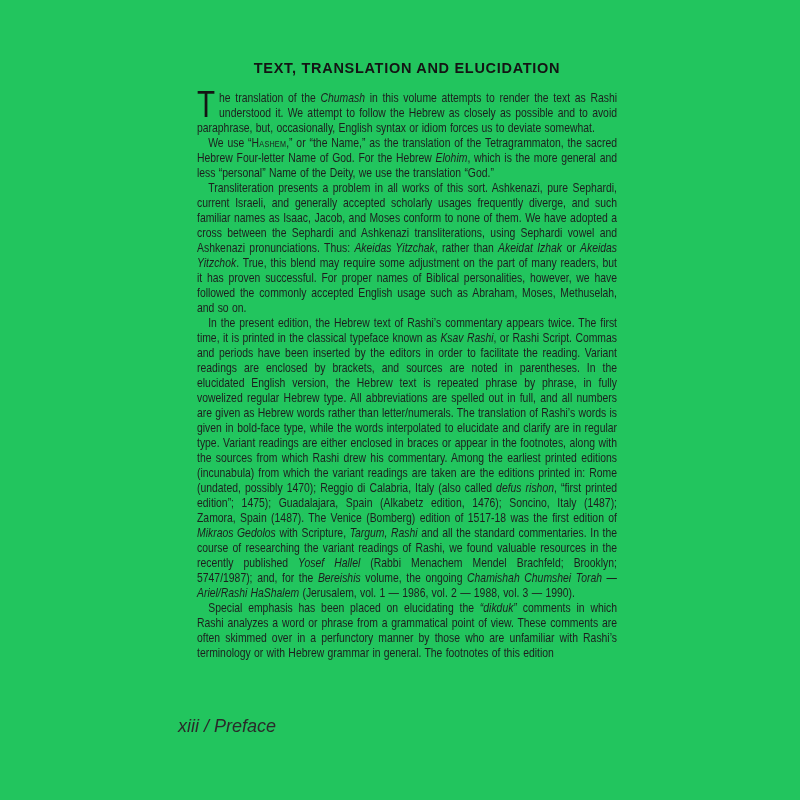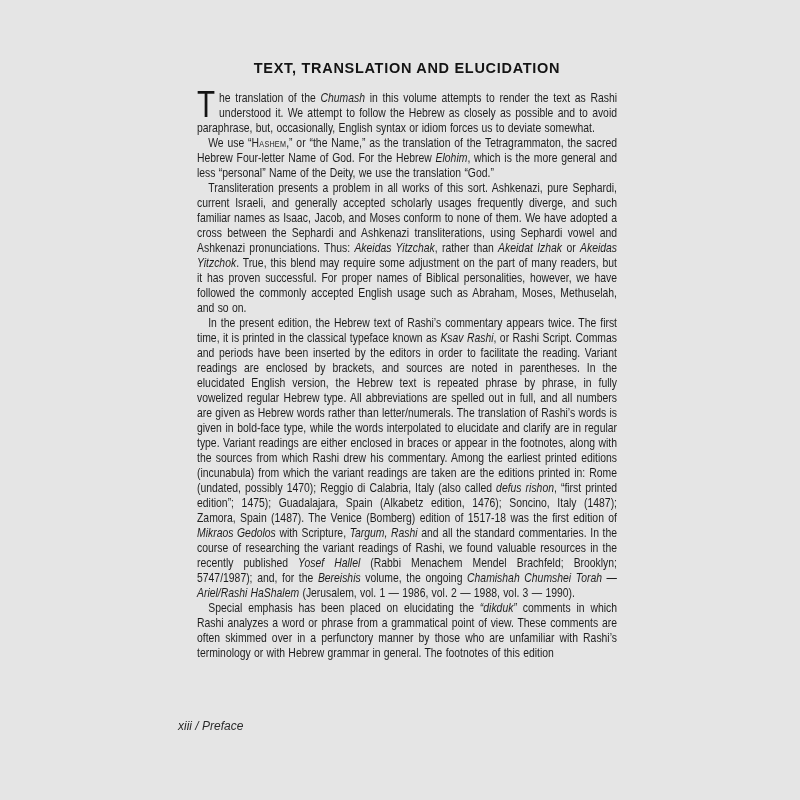--- a/index.html
+++ b/index.html
@@ -13,21 +13,21 @@
     position: relative;
     overflow: hidden;
     font-family: "Liberation Sans", sans-serif;
     color: #1e1e1e;
   }
   .book-page {
     position: absolute;
     top: 0; left: 0;
     width: 800px;
     height: 800px;
-    background: #e5e5e5;
+    background: #22c55e;
   }
   .text-block {
     position: absolute;
     left: 197px;
     top: 60px;
     width: 420px;
   }
   .section-title {
     width: 420px;
     text-align: center;
@@ -61,21 +61,21 @@
     line-height: 27px;
     padding: 1px 5px 0 0;
     color: #141414;
   }
   .it { font-style: italic; }
   .sc { font-variant: small-caps; letter-spacing: 0.3px; }
   .page-footer {
     position: absolute;
     left: 178px;
     top: 719px;
-    font-size: 12px;
+    font-size: 18px;
     line-height: 15px;
     font-style: italic;
     color: #2a2a2a;
   }
 </style>
 </head>
 <body>
 
 <div class="book-page">
 

